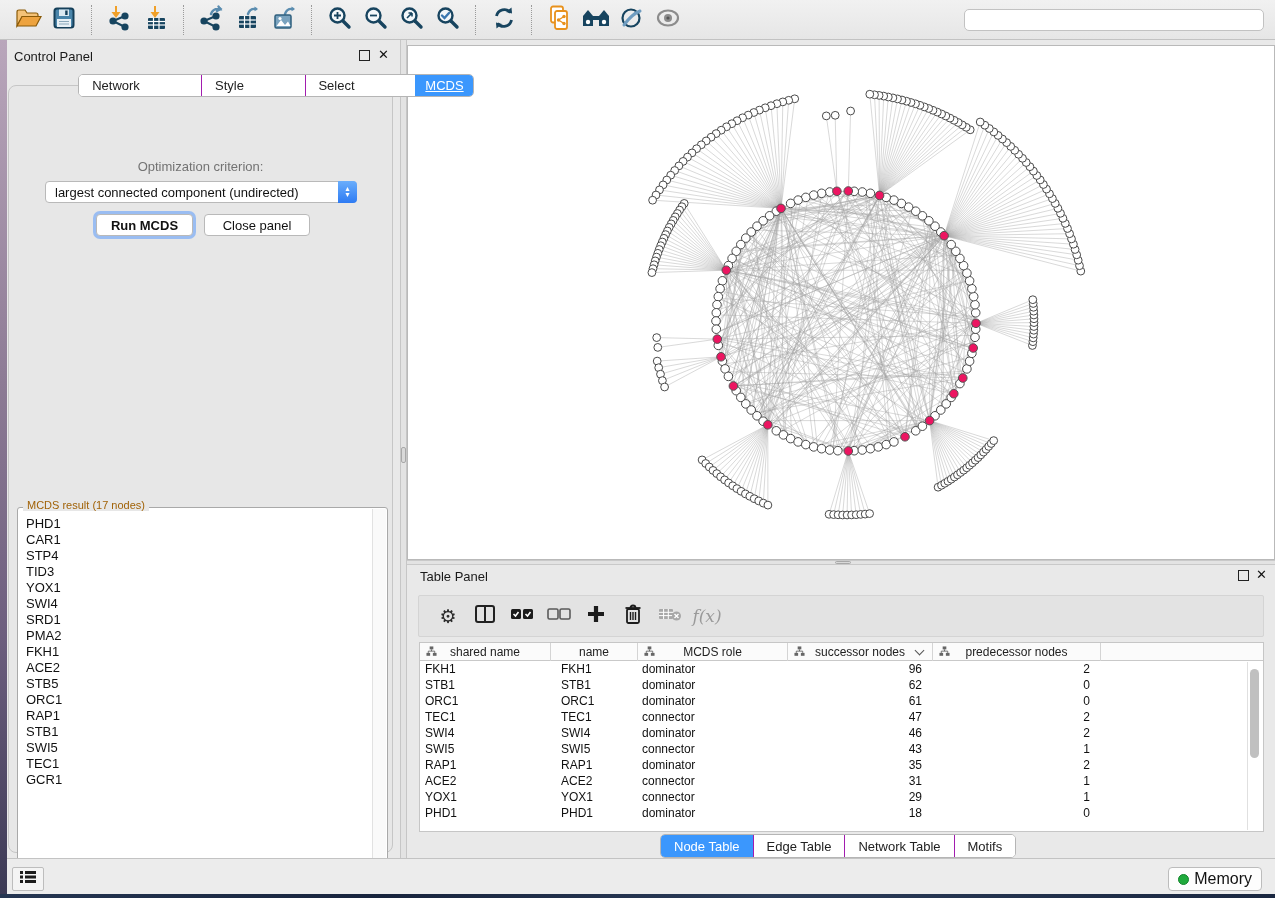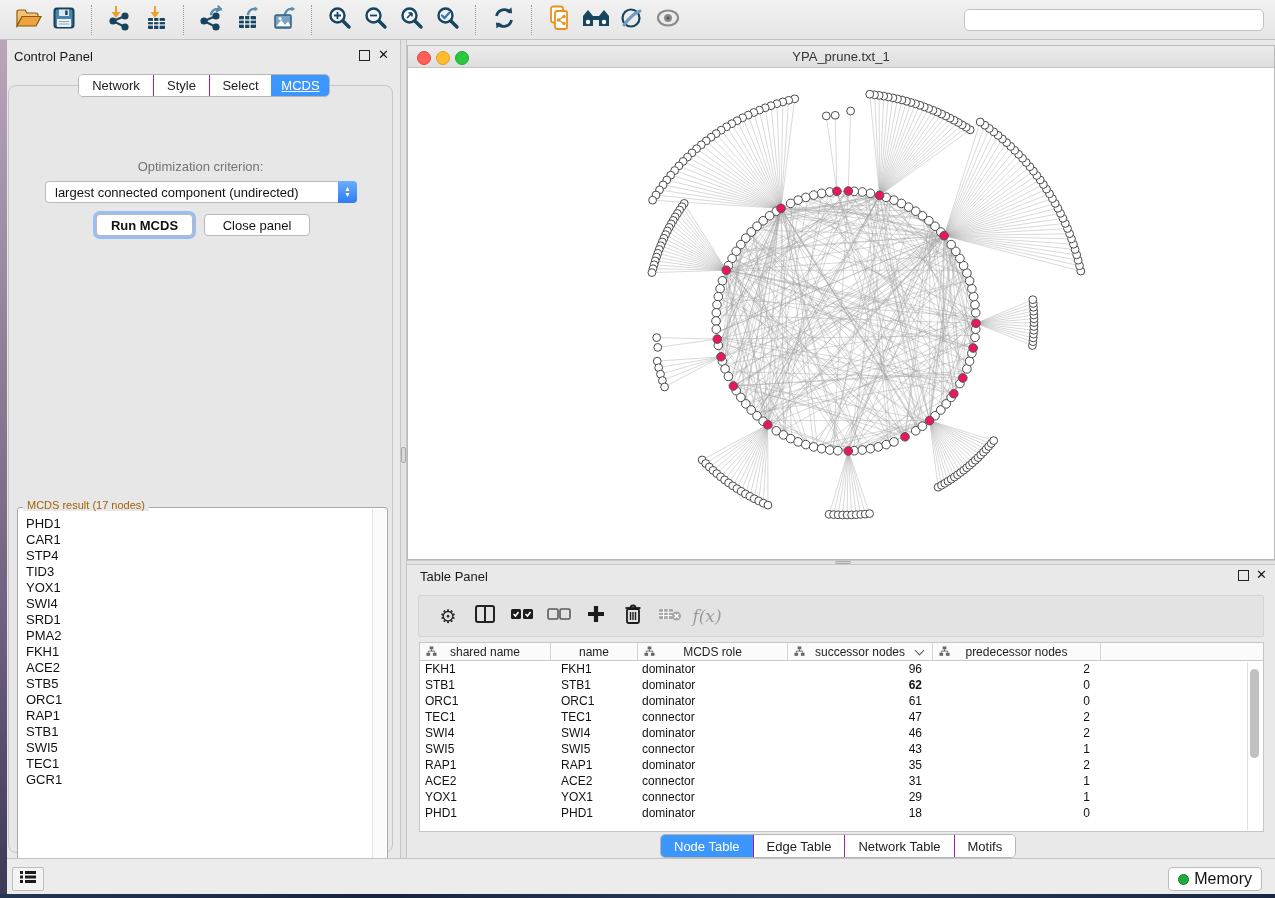--- a/index.html
+++ b/index.html
@@ -284,21 +284,21 @@
 </div>
 
 <div id="left-strip" class="abs"></div>
 <div id="bottom-strip" class="abs"></div>
 
 <div id="control-panel" class="abs">
   <span class="abs panel-title" style="left:7px;top:9px;">Control Panel</span>
   <span class="abs float-icon" style="left:352px;top:10px;"></span>
   <span class="abs close-icon" style="left:371px;top:9px;"></span>
 
-  <div class="abs segmented" style="left:71px;top:34px;" id="cp-tabs">
+  <div class="abs segmented" style="left:71px;top:34px;gap:48px;" id="cp-tabs">
       <div class="seg" style="width: 74px;">Network</div>
       <div class="seg" style="width: 55px;">Style</div>
       <div class="seg" style="width: 61px;">Select</div>
       <div class="seg sel" style="width: 57px; text-decoration: underline;">MCDS</div>
     </div>
 
   <div id="cp-content" class="abs">
     <div id="opt-label" class="abs">Optimization criterion:</div>
     <div id="opt-select" class="abs">
       <span class="val">largest connected component (undirected)</span>
@@ -331,26 +331,20 @@
       <div id="mcds-scroll" class="abs"></div>
     </div>
   </div>
 </div>
 
 <div id="v-splitter" class="abs">
     <div class="handle"></div>
   </div>
 
 <div id="network-window" class="abs">
-  <div id="net-titlebar" class="abs">
-    <span id="tl-red" class="tl"></span>
-    <span id="tl-yellow" class="tl"></span>
-    <span id="tl-green" class="tl"></span>
-    <div id="net-title" class="abs">YPA_prune.txt_1</div>
-  </div>
   <div id="net-canvas" class="abs">
     <svg id="network-svg" width="866" height="491" viewBox="0 0 866 491">
         <path d="M373.0 140.4L308.3 262.5M373.0 140.4L310.3 277.3M373.0 140.4L336.9 334.7M373.0 140.4L328.3 322.8M373.0 140.4L514.9 357.8M373.0 140.4L311.7 283.8M373.0 140.4L551.9 190.4M373.0 140.4L310.4 277.8M373.0 140.4L336.7 334.4M373.0 140.4L314.3 213.1M373.0 140.4L309.0 236.7M373.0 140.4L510.1 361.2M373.0 140.4L324.1 190.4M373.0 140.4L375.5 367.0M373.0 140.4L383.8 371.2M373.0 140.4L507.1 142.9M373.0 140.4L494.4 135.9M373.0 140.4L416.8 124.7M373.0 140.4L334.8 173.9M373.0 140.4L344.9 162.2M373.0 140.4L325.1 317.4M373.0 140.4L528.5 159.7M373.0 140.4L331.4 327.5M373.0 140.4L322.7 313.1M373.0 140.4L324.7 189.2M373.0 140.4L510.6 360.9M373.0 140.4L482.3 375.2M373.0 140.4L453.3 382.1M373.0 140.4L384.4 134.6M373.0 140.4L345.0 343.8M373.0 140.4L436.6 123.0M373.0 140.4L560.0 208.0M373.0 140.4L430.6 382.8M373.0 140.4L566.7 271.2M373.0 140.4L400.3 128.6M373.0 140.4L516.7 149.5M373.0 140.4L432.7 382.9M373.0 140.4L363.4 146.5M373.0 140.4L315.3 295.8M373.0 140.4L322.8 313.2M373.0 140.4L511.4 360.3M373.0 140.4L518.8 151.2M428.9 123.3L514.2 358.3M428.9 123.3L493.6 370.5M428.9 123.3L340.6 166.9M428.9 123.3L566.3 232.3M428.9 123.3L553.2 192.7M428.9 123.3L508.6 362.2M440.3 123.0L308.0 250.8M440.3 123.0L309.7 274.2M440.3 123.0L421.4 124.1M440.3 123.0L308.0 254.6M440.3 123.0L425.1 382.4M440.3 123.0L548.2 184.1M471.6 127.4L357.7 355.3M471.6 127.4L562.8 216.7M471.6 127.4L315.8 208.6M471.6 127.4L351.9 350.4M471.6 127.4L567.4 265.7M471.6 127.4L321.0 196.3M471.6 127.4L310.9 225.6M471.6 127.4L359.7 149.2M471.6 127.4L562.1 214.2M471.6 127.4L424.5 382.3M471.6 127.4L324.3 190.0M471.6 127.4L445.7 382.8M471.6 127.4L397.5 129.5M471.6 127.4L315.6 296.9M471.6 127.4L363.0 146.8M471.6 127.4L509.3 361.7M471.6 127.4L507.5 143.2M471.6 127.4L533.6 164.9M471.6 127.4L349.1 347.9M471.6 127.4L345.3 344.1M471.6 127.4L529.6 160.8M471.6 127.4L349.5 157.8M471.6 127.4L344.6 162.6M471.6 127.4L558.0 302.9M471.6 127.4L516.3 356.8M471.6 127.4L348.9 347.7M536.1 167.7L327.9 183.9M536.1 167.7L551.4 316.5M536.1 167.7L327.0 320.7M536.1 167.7L318.7 201.3M536.1 167.7L391.8 131.5M536.1 167.7L308.5 264.8M536.1 167.7L567.8 246.0M536.1 167.7L533.2 341.6M536.1 167.7L396.6 129.8M536.1 167.7L329.1 182.1M536.1 167.7L530.8 162.0M536.1 167.7L552.0 190.5M536.1 167.7L434.0 382.9M536.1 167.7L313.1 288.9M536.1 167.7L308.5 264.5M536.1 167.7L541.5 174.4M536.1 167.7L317.0 300.6M536.1 167.7L344.4 343.2M536.1 167.7L535.2 339.3M536.1 167.7L564.2 284.2M536.1 167.7L332.0 328.2M536.1 167.7L334.7 331.9M536.1 167.7L321.5 310.7M536.1 167.7L308.4 242.4M536.1 167.7L545.8 180.3M536.1 167.7L362.7 359.0M536.1 167.7L362.1 358.6M536.1 167.7L567.9 256.7M536.1 167.7L406.1 379.0M536.1 167.7L523.9 155.4M536.1 167.7L522.4 154.1M536.1 167.7L359.6 356.7M536.1 167.7L566.0 275.7M536.1 167.7L366.0 144.8M536.1 167.7L554.0 311.6M536.1 167.7L345.2 162.0M536.1 167.7L446.7 382.7M536.1 167.7L364.1 360.0M568.0 255.3L555.2 196.7M568.0 255.3L408.3 126.4M568.0 255.3L371.1 364.5M568.0 255.3L308.1 246.8M568.0 255.3L347.7 346.5M568.0 255.3L458.2 124.6M568.0 255.3L412.1 380.4M568.0 255.3L386.4 133.7M568.0 255.3L546.9 182.0M568.0 255.3L315.4 296.2M318.3 202.2L342.7 164.6M318.3 202.2L492.6 135.0M318.3 202.2L490.8 371.8M318.3 202.2L557.3 304.5M318.3 202.2L438.5 383.0M318.3 202.2L567.9 248.9M318.3 202.2L319.3 199.9M318.3 202.2L514.7 358.0M318.3 202.2L320.1 307.8M318.3 202.2L398.0 376.7M318.3 202.2L348.2 347.0M318.3 202.2L568.0 252.3M318.3 202.2L308.0 249.8M318.3 202.2L308.2 245.8M318.3 202.2L505.5 141.9M318.3 202.2L483.8 374.7M318.3 202.2L557.7 202.3M318.3 202.2L550.0 187.0M318.3 202.2L568.0 255.0M318.3 202.2L339.3 337.6M309.3 271.1L400.9 377.6M309.3 271.1L504.0 365.0M309.3 271.1L551.4 316.6M309.3 271.1L567.2 267.4M309.3 271.1L561.5 212.3M313.0 288.8L501.8 139.7M313.0 288.8L331.0 326.8M313.0 288.8L335.3 173.3M313.0 288.8L325.1 188.5M313.0 288.8L310.8 279.7M313.0 288.8L561.5 212.4M359.8 356.8L558.6 204.5M359.8 356.8L311.6 222.7M359.8 356.8L421.3 124.1M359.8 356.8L325.2 188.4M359.8 356.8L418.5 381.5M359.8 356.8L326.6 186.0M359.8 356.8L369.6 142.4M359.8 356.8L327.7 321.8M359.8 356.8L347.5 159.7M359.8 356.8L566.4 273.1M359.8 356.8L400.3 128.6M359.8 356.8L315.5 209.4M359.8 356.8L441.9 123.1M359.8 356.8L385.6 372.0M359.8 356.8L384.7 134.4M359.8 356.8L317.9 302.7M440.3 383.0L357.4 355.0M440.3 383.0L568.0 250.7M440.3 383.0L526.6 157.8M440.3 383.0L504.3 141.2M440.3 383.0L494.8 369.9M440.3 383.0L523.6 155.1M440.3 383.0L491.0 371.7M440.3 383.0L483.3 131.1M440.3 383.0L350.3 348.9M440.3 383.0L497.4 368.6M440.3 383.0L429.0 382.7M440.3 383.0L487.7 373.1M521.6 352.6L543.3 176.7M521.6 352.6L548.4 184.3M521.6 352.6L433.2 382.9M521.6 352.6L465.8 126.0M521.6 352.6L536.6 168.3M521.6 352.6L366.5 144.4M521.6 352.6L544.5 178.5M521.6 352.6L534.7 339.9M521.6 352.6L354.5 352.6M521.6 352.6L414.2 380.8M521.6 352.6L323.2 314.1M521.6 352.6L443.2 382.9M521.6 352.6L403.0 378.2M521.6 352.6L341.2 166.3M521.6 352.6L449.3 382.5M521.6 352.6L457.0 124.4M521.6 352.6L474.8 128.3M521.6 352.6L521.8 153.6M554.8 310.0L346.3 345.1M554.8 310.0L567.8 246.1M554.8 310.0L318.3 303.6M554.8 310.0L565.0 280.6M554.8 310.0L524.4 350.1M554.8 310.0L309.0 269.1M554.8 310.0L530.6 344.3M554.8 310.0L560.0 208.2M545.8 325.7L310.0 275.7M545.8 325.7L452.9 382.1M545.8 325.7L435.7 123.0M545.8 325.7L567.2 267.0M545.8 325.7L521.6 153.4M545.8 325.7L529.9 344.9M545.8 325.7L310.0 230.5M545.8 325.7L554.6 310.6M565.2 280.0L567.8 260.8M565.2 280.0L338.4 169.5M565.2 280.0L311.6 222.7M565.2 280.0L318.5 201.9M565.2 280.0L543.7 177.4M565.2 280.0L487.6 132.8M325.4 318.0L545.6 180.1M325.4 318.0L548.5 184.5M325.4 318.0L557.9 303.1M325.4 318.0L314.4 293.3M325.4 318.0L320.8 309.2M325.4 318.0L453.0 123.9M325.4 318.0L557.1 305.2M325.4 318.0L553.0 192.3M325.4 318.0L504.9 364.5M497.0 368.8L420.5 124.2M497.0 368.8L557.9 202.9M497.0 368.8L316.6 206.5M497.0 368.8L342.4 164.9M497.0 368.8L520.8 152.8M497.0 368.8L347.8 159.4M497.0 368.8L526.0 157.3M497.0 368.8L541.8 331.3M497.0 368.8L323.7 314.9M497.0 368.8L311.9 221.4M567.9 258.7L362.8 146.9M320.1 307.7L312.8 288.2M430.9 123.2L308.0 256.1M560.4 296.7L396.5 129.8M309.7 232.3L329.6 181.2M528.5 159.7L448.6 123.4M350.5 349.1L566.9 236.0M546.8 181.8L430.9 382.8M507.9 143.4L467.9 126.5M319.7 199.1L464.7 380.2M333.3 330.1L335.4 332.8M379.3 369.0L344.4 162.8M444.3 382.8L552.8 314.0M376.1 138.7L406.0 379.0M550.0 187.0L526.4 157.6M309.3 271.6L384.2 371.3M543.2 176.7L552.0 315.5M548.6 321.4L524.8 156.2M541.7 331.4L341.4 166.0M407.0 379.3L320.5 308.6M465.4 380.1L565.0 280.6M316.1 207.9L458.5 124.6M382.3 135.5L409.5 379.8M400.7 377.5L561.8 213.3M412.0 380.4L531.4 162.6M321.1 196.2L443.3 382.9M320.4 197.5L561.4 293.8M430.7 382.8L531.4 162.6M545.4 179.8L501.6 139.6M567.3 239.5L559.8 298.4M436.4 123.0L361.6 358.2M404.1 127.5L380.4 136.4M410.4 380.0L442.1 382.9M338.0 336.0L566.3 274.1M314.9 294.9L484.4 374.4M313.9 291.6L336.5 171.8M407.8 126.6L543.2 329.4M543.3 176.8L313.4 290.0M316.8 205.9L376.6 367.6M310.1 276.2L485.8 132.1M375.4 366.9L413.8 125.3M397.8 129.4L544.0 177.8M536.5 337.8L333.1 176.2M543.9 177.6L320.6 308.8M314.7 211.7L477.9 129.3M557.7 202.2L559.1 205.7M337.2 170.9L549.1 320.5M324.8 189.1L545.7 325.8M365.8 144.9L363.9 146.2M337.3 335.3L567.9 247.4M349.5 157.8L315.0 295.1M472.9 378.2L404.2 378.5M347.3 346.1L562.9 289.0M346.5 345.4L504.7 141.4M548.1 184.0L527.1 158.3M464.3 125.7L514.5 358.1M510.8 145.3L526.5 157.8M557.0 200.8L505.3 364.3M435.5 383.0L566.8 235.6M348.8 158.4L567.6 243.0M457.2 124.4L480.6 375.8M310.0 230.2L567.9 248.9M563.1 217.5L565.7 228.5M344.5 162.7L308.0 254.0M567.3 239.8L525.5 349.2M548.5 321.4L442.1 123.1M362.3 147.3L536.6 168.3M510.5 145.1L565.3 226.6M326.1 186.8L444.4 382.8M456.4 381.7L335.1 173.5M519.4 354.4L310.3 228.6M389.4 132.4L343.4 342.2M363.7 359.6L370.9 364.4M335.9 172.5L400.3 377.4M311.4 223.5L330.5 179.9M323.5 191.4L565.0 280.8M392.9 131.1L352.1 350.6M557.2 201.1L351.2 349.8M528.9 160.1L349.1 347.9M460.7 125.0L483.2 374.9M421.3 381.9L480.8 130.3M564.2 284.1L327.0 185.4M357.0 151.3L469.7 126.9M567.6 242.8L534.0 340.6M525.3 156.6L308.5 264.8M518.7 354.9L534.2 340.4M514.0 147.5L546.0 325.3M333.1 176.2L315.8 297.3M359.7 149.2L361.6 147.8M545.1 179.4L565.9 229.8M373.0 140.4L386.7 30.8M373.0 140.4L380.7 32.3M373.0 140.4L374.8 33.9M373.0 140.4L368.9 35.7M373.0 140.4L363.0 37.7M373.0 140.4L357.2 39.8M373.0 140.4L351.4 42.1M373.0 140.4L345.8 44.5M373.0 140.4L340.2 47.1M373.0 140.4L334.6 49.8M373.0 140.4L329.1 52.7M373.0 140.4L323.8 55.7M373.0 140.4L318.5 58.8M373.0 140.4L313.2 62.2M373.0 140.4L308.1 65.6M373.0 140.4L303.1 69.2M373.0 140.4L298.2 72.9M373.0 140.4L293.3 76.8M373.0 140.4L288.6 80.7M373.0 140.4L284.0 84.9M373.0 140.4L279.5 89.1M373.0 140.4L275.1 93.4M373.0 140.4L270.9 97.9M373.0 140.4L266.7 102.5M373.0 140.4L262.7 107.2M373.0 140.4L258.8 112.0M373.0 140.4L255.1 116.9M373.0 140.4L251.5 121.9M373.0 140.4L248.0 127.0M373.0 140.4L244.6 132.2M428.9 123.3L427.2 47.3M428.9 123.3L418.3 47.9M440.3 123.0L442.6 43.0M471.6 127.4L562.2 61.8M471.6 127.4L558.2 59.3M471.6 127.4L554.2 56.9M471.6 127.4L550.2 54.5M471.6 127.4L546.1 52.3M471.6 127.4L542.0 50.1M471.6 127.4L537.8 48.0M471.6 127.4L533.6 46.0M471.6 127.4L529.3 44.1M471.6 127.4L525.0 42.3M471.6 127.4L520.7 40.5M471.6 127.4L516.3 38.9M471.6 127.4L511.9 37.3M471.6 127.4L507.5 35.8M471.6 127.4L503.0 34.5M471.6 127.4L498.5 33.2M471.6 127.4L494.0 32.0M471.6 127.4L489.5 30.9M471.6 127.4L484.9 29.9M471.6 127.4L480.3 29.0M471.6 127.4L475.7 28.1M471.6 127.4L471.1 27.4M471.6 127.4L466.5 26.8M471.6 127.4L461.8 26.2M536.1 167.7L672.8 203.1M536.1 167.7L671.5 197.7M536.1 167.7L670.2 192.2M536.1 167.7L668.7 186.8M536.1 167.7L667.1 181.5M536.1 167.7L665.4 176.2M536.1 167.7L663.5 170.9M536.1 167.7L661.6 165.7M536.1 167.7L659.5 160.5M536.1 167.7L657.3 155.4M536.1 167.7L654.9 150.3M536.1 167.7L652.5 145.3M536.1 167.7L649.9 140.3M536.1 167.7L647.2 135.4M536.1 167.7L644.4 130.6M536.1 167.7L641.5 125.8M536.1 167.7L638.5 121.1M536.1 167.7L635.4 116.5M536.1 167.7L632.2 111.9M536.1 167.7L628.8 107.5M536.1 167.7L625.4 103.1M536.1 167.7L621.9 98.7M536.1 167.7L618.2 94.5M536.1 167.7L614.5 90.3M536.1 167.7L610.6 86.3M536.1 167.7L606.7 82.3M536.1 167.7L602.7 78.4M536.1 167.7L598.6 74.6M536.1 167.7L594.4 71.0M536.1 167.7L590.1 67.4M536.1 167.7L585.8 63.9M536.1 167.7L581.3 60.5M536.1 167.7L576.8 57.2M536.1 167.7L572.2 54.0M568.0 255.3L624.4 277.5M568.0 255.3L624.9 273.7M568.0 255.3L625.2 269.9M568.0 255.3L625.5 266.1M568.0 255.3L625.8 262.3M568.0 255.3L625.9 258.5M568.0 255.3L626.0 254.6M568.0 255.3L626.0 250.8M568.0 255.3L625.9 247.0M568.0 255.3L625.7 243.2M568.0 255.3L625.5 239.3M568.0 255.3L625.2 235.5M568.0 255.3L624.8 231.7M318.3 202.2L276.2 135.4M318.3 202.2L273.9 138.7M318.3 202.2L271.6 142.1M318.3 202.2L269.4 145.5M318.3 202.2L267.2 148.9M318.3 202.2L265.2 152.4M318.3 202.2L263.2 155.9M318.3 202.2L261.2 159.4M318.3 202.2L259.4 163.0M318.3 202.2L257.6 166.6M318.3 202.2L255.9 170.3M318.3 202.2L254.3 174.0M318.3 202.2L252.7 177.7M318.3 202.2L251.2 181.5M318.3 202.2L249.8 185.3M318.3 202.2L248.5 189.1M318.3 202.2L247.2 192.9M318.3 202.2L246.1 196.8M318.3 202.2L245.0 200.7M318.3 202.2L243.9 204.6M309.3 271.1L248.7 269.6M309.3 271.1L249.8 279.4M313.0 288.8L249.2 293.1M313.0 288.8L250.7 299.7M313.0 288.8L252.5 306.2M313.0 288.8L254.4 312.6M313.0 288.8L256.6 319.0M359.8 356.8L294.1 391.9M359.8 356.8L297.7 395.5M359.8 356.8L301.3 399.0M359.8 356.8L305.0 402.4M359.8 356.8L308.8 405.6M359.8 356.8L312.6 408.8M359.8 356.8L316.6 411.9M359.8 356.8L320.6 414.9M359.8 356.8L324.7 417.8M359.8 356.8L328.9 420.6M359.8 356.8L333.1 423.3M359.8 356.8L337.4 425.9M359.8 356.8L341.8 428.3M359.8 356.8L346.2 430.7M359.8 356.8L350.7 432.9M359.8 356.8L355.3 435.1M359.8 356.8L359.9 437.1M440.3 383.0L421.1 446.3M440.3 383.0L425.6 446.6M440.3 383.0L430.1 446.8M440.3 383.0L434.6 447.0M440.3 383.0L439.1 447.0M440.3 383.0L443.6 446.9M440.3 383.0L448.2 446.7M440.3 383.0L452.7 446.4M440.3 383.0L457.2 446.1M440.3 383.0L461.6 445.6M521.6 352.6L530.1 419.2M521.6 352.6L533.5 417.3M521.6 352.6L536.8 415.3M521.6 352.6L540.0 413.3M521.6 352.6L543.2 411.2M521.6 352.6L546.4 409.0M521.6 352.6L549.5 406.8M521.6 352.6L552.6 404.5M521.6 352.6L555.7 402.2M521.6 352.6L558.7 399.8M521.6 352.6L561.6 397.3M521.6 352.6L564.5 394.8M521.6 352.6L567.3 392.2M521.6 352.6L570.1 389.6M521.6 352.6L572.8 386.9M521.6 352.6L575.5 384.1M521.6 352.6L578.1 381.3M521.6 352.6L580.7 378.4M521.6 352.6L583.2 375.5M521.6 352.6L585.7 372.6" fill="none" stroke="#a3a3a3" stroke-width="0.7" opacity="0.6"></path>
         <circle cx="567.7" cy="244.8" r="4.3" fill="#ffffff" stroke="#4a4a4a" stroke-width="1"></circle>
         <circle cx="567.0" cy="236.7" r="4.3" fill="#ffffff" stroke="#4a4a4a" stroke-width="1"></circle>
         <circle cx="565.7" cy="228.6" r="4.3" fill="#ffffff" stroke="#4a4a4a" stroke-width="1"></circle>
         <circle cx="563.9" cy="220.7" r="4.3" fill="#ffffff" stroke="#4a4a4a" stroke-width="1"></circle>
         <circle cx="561.6" cy="212.8" r="4.3" fill="#ffffff" stroke="#4a4a4a" stroke-width="1"></circle>
         <circle cx="558.9" cy="205.1" r="4.3" fill="#ffffff" stroke="#4a4a4a" stroke-width="1"></circle>
         <circle cx="555.6" cy="197.6" r="4.3" fill="#ffffff" stroke="#4a4a4a" stroke-width="1"></circle>
@@ -748,21 +742,21 @@
           <div class="td" style="width: 131px; padding-left: 5px;">FKH1</div>
           <div class="td" style="width: 87px; padding-left: 10px;">FKH1</div>
           <div class="td" style="width: 150px; padding-left: 4px;">dominator</div>
           <div class="td num" style="width: 145px;">96</div>
           <div class="td num" style="width: 168px;">2</div>
         </div>
         <div class="tr">
           <div class="td" style="width: 131px; padding-left: 5px;">STB1</div>
           <div class="td" style="width: 87px; padding-left: 10px;">STB1</div>
           <div class="td" style="width: 150px; padding-left: 4px;">dominator</div>
-          <div class="td num" style="width: 145px; font-weight: bold;">62</div>
+          <div class="td num" style="width: 145px;">62</div>
           <div class="td num" style="width: 168px;">0</div>
         </div>
         <div class="tr">
           <div class="td" style="width: 131px; padding-left: 5px;">ORC1</div>
           <div class="td" style="width: 87px; padding-left: 10px;">ORC1</div>
           <div class="td" style="width: 150px; padding-left: 4px;">dominator</div>
           <div class="td num" style="width: 145px;">61</div>
           <div class="td num" style="width: 168px;">0</div>
         </div>
         <div class="tr">

